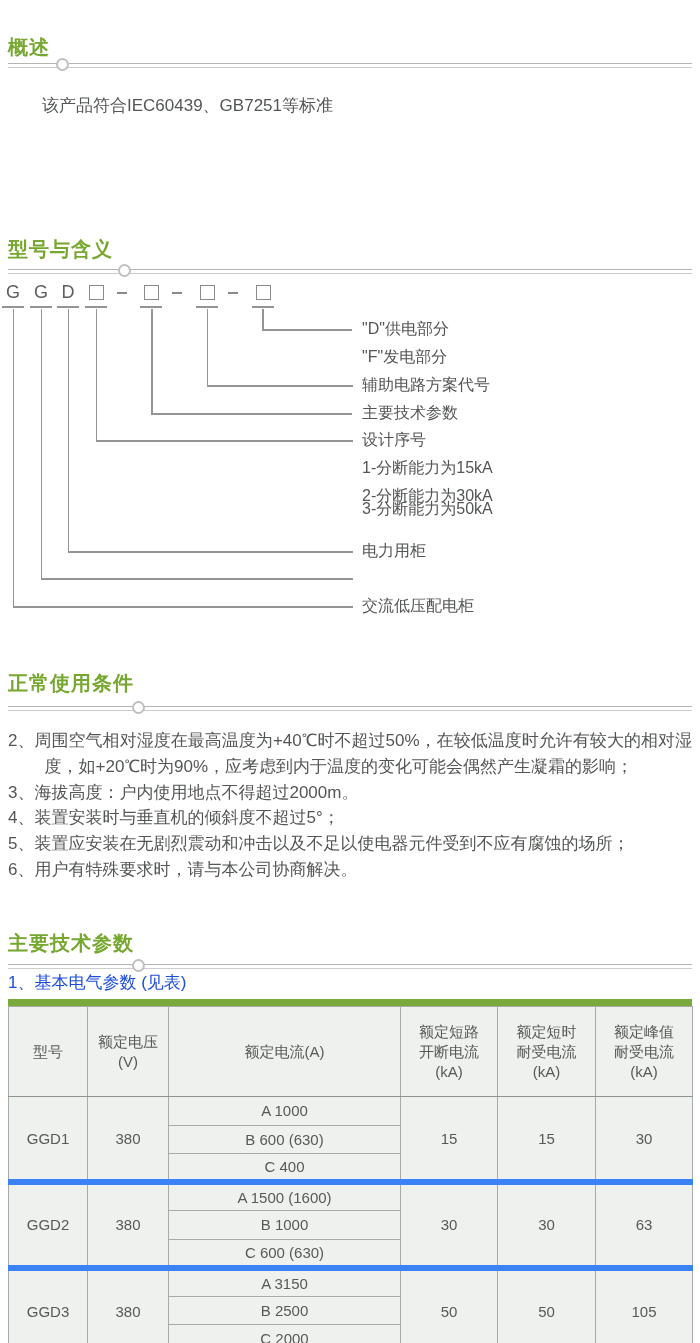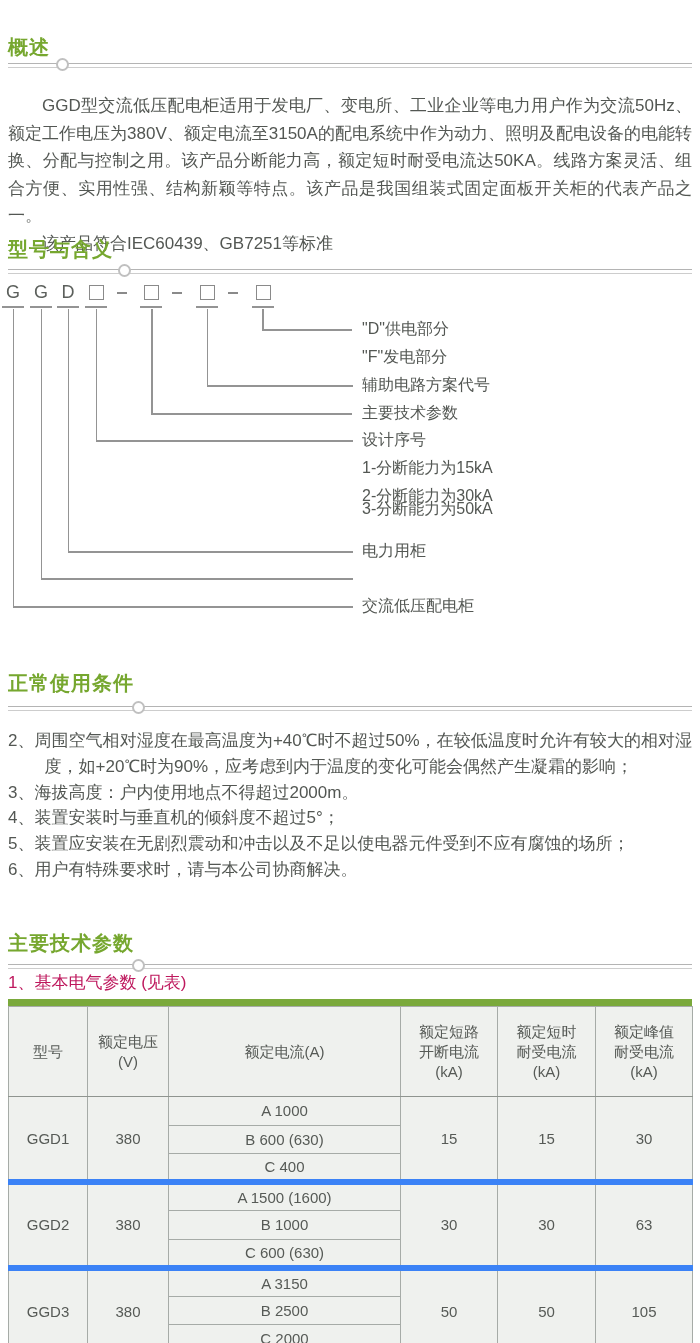--- a/index.html
+++ b/index.html
@@ -47,21 +47,21 @@
     white-space:nowrap;
   }
   
   .cond-list {
     position:absolute; top:712px; left:8px; width:684px;
     font-size:17px; line-height:25.8px; color:#535753; text-align:justify;
   }
   .cond-item { padding-left:2.15em; text-indent:-2.15em; }
   
   .sub-note {
-    position:absolute; top:956px; left:8px; font-size:17px; color:#be185d; line-height:22px;
+    position:absolute; top:956px; left:8px; font-size:17px; color:#1d4ed8; line-height:22px;
   }
   .tbl-bar {
     position:absolute; top:983px; left:8px; width:684px; height:7px; background:#7aa93b;
   }
   .spec-table-wrap { position:absolute; top:990px; left:8px; }
   table.spec {
     border-collapse:collapse; table-layout:fixed; width:684px;
     background:#eff1ee; font-size:15px; color:#565a56;
   }
   table.spec th, table.spec td {
@@ -76,21 +76,20 @@
 </head>
 <body>
 
 <div class="page">
 
   <div class="sec-title" style="top:18px">概述</div>
   <div class="rule" style="top:47px">
     <span class="ring" style="left:48px"></span>
   </div>
   <div class="overview-text">
-    <p>GGD型交流低压配电柜适用于发电厂、变电所、工业企业等电力用户作为交流50Hz、额定工作电压为380V、额定电流至3150A的配电系统中作为动力、照明及配电设备的电能转换、分配与控制之用。该产品分断能力高，额定短时耐受电流达50KA。线路方案灵活、组合方便、实用性强、结构新颖等特点。该产品是我国组装式固定面板开关柜的代表产品之一。</p>
     <p>该产品符合IEC60439、GB7251等标准</p>
   </div>
 
   <div class="sec-title" style="top:220px">型号与含义</div>
   <div class="rule" style="top:253px">
     <span class="ring" style="left:110px"></span>
   </div>
 
   <span class="code-letter" style="left:4px">G</span>
   <span class="code-letter" style="left:32px">G</span>

